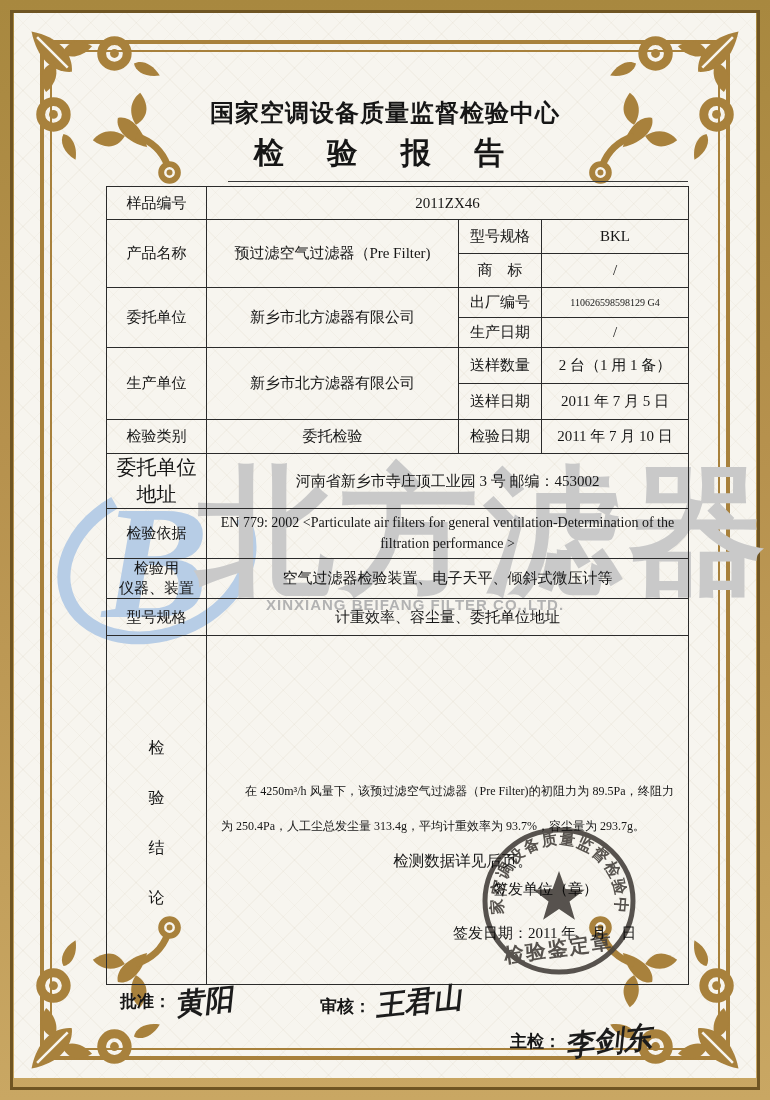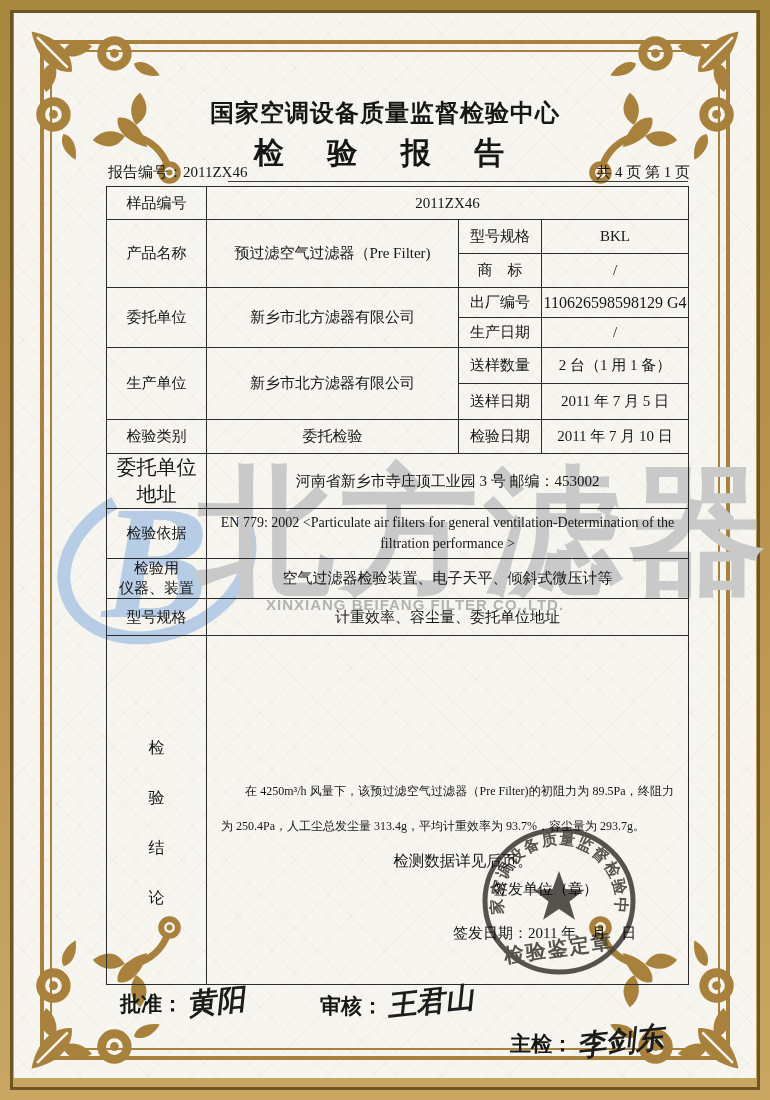--- a/index.html
+++ b/index.html
@@ -46,21 +46,21 @@
   .c-note{margin:0 14px;text-indent:2em;font-size:15.5px;line-height:33px;}
   .vertlab{display:flex;flex-direction:column;align-items:center;justify-content:center;
     row-gap:29px;height:100%;padding-top:26px;box-sizing:border-box;font-size:16px;}
   .issue-unit{position:absolute;left:286px;top:244px;font-size:15px;}
   .issue-date{position:absolute;left:246px;top:288px;font-size:15px;}
   .seal{position:absolute;left:250px;top:166px;opacity:.9;mix-blend-mode:multiply;}
 
   .sign-row{position:absolute;top:982px;left:108px;width:590px;height:60px;}
   .sig-group{position:absolute;display:flex;align-items:flex-start;}
   .sig-approve{left:12px;} .sig-review{left:212px;align-items:center;} .sig-chief{left:402px;margin-top:40px;}
-  .sig-label{font-size:21px;font-weight:bold;padding-top:8px;white-space:nowrap;}
+  .sig-label{font-size:17px;font-weight:bold;padding-top:8px;white-space:nowrap;}
   .sig-name{font-size:29px;color:#1c1c1c;margin-left:6px;white-space:nowrap;
     transform:rotate(-6deg) skewX(-12deg);font-weight:bold;}
 </style>
 </head>
 <body>
 
 <div class="canvas">
 
   <svg width="0" height="0" style="position:absolute">
     <defs>
@@ -119,26 +119,20 @@
     <text x="52" y="165" font-family="Liberation Serif, DejaVu Serif, serif" font-style="italic" font-weight="bold" font-size="160" fill="#b7cde6">B</text>
   </svg>
   <div class="wm-cn">北方滤器</div>
   <div class="wm-en">XINXIANG BEIFANG FILTER CO.,LTD.</div>
 
   <div class="content">
 
     <div class="title1">国家空调设备质量监督检验中心</div>
     <div class="title2">检 验 报 告</div>
 
-    <div class="meta">
-      <span>
-        <span>报告编号：</span><span>2011ZX46</span>
-      </span>
-      <span>共 4 页 第 1 页</span>
-    </div>
     <div class="meta-underline"></div>
 
     <table class="rpt">
       <colgroup>
           <col style="width:100px">
           <col style="width:252px">
           <col style="width:83px">
           <col style="width:147px">
         </colgroup>
       <tbody>
@@ -153,21 +147,21 @@
         <td>BKL</td>
       </tr>
       <tr style="height:34px">
         <td>商　标</td>
         <td>/</td>
       </tr>
       <tr style="height:30px">
         <td rowspan="2">委托单位</td>
         <td rowspan="2">新乡市北方滤器有限公司</td>
         <td>出厂编号</td>
-        <td style="font-size:16px">110626598598129 G4</td>
+        <td style="font-size:10px">110626598598129 G4</td>
       </tr>
       <tr style="height:30px">
         <td>生产日期</td>
         <td>/</td>
       </tr>
       <tr style="height:36px">
         <td rowspan="2">生产单位</td>
         <td rowspan="2">新乡市北方滤器有限公司</td>
         <td>送样数量</td>
         <td>2 台（1 用 1 备）</td>

